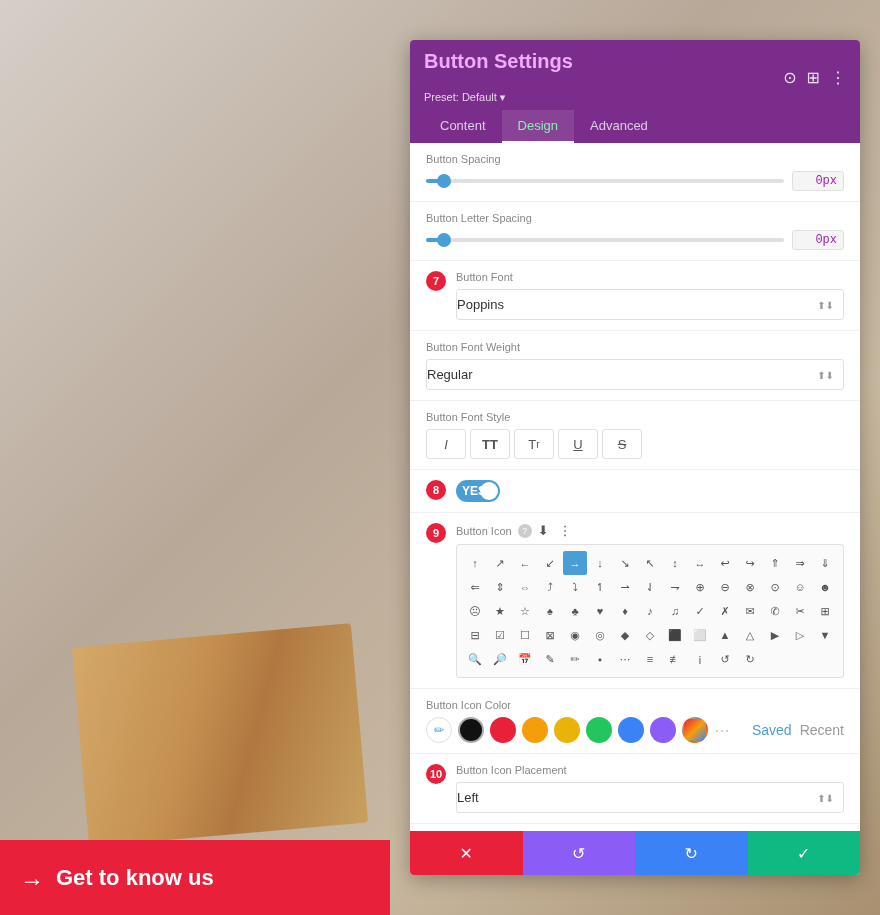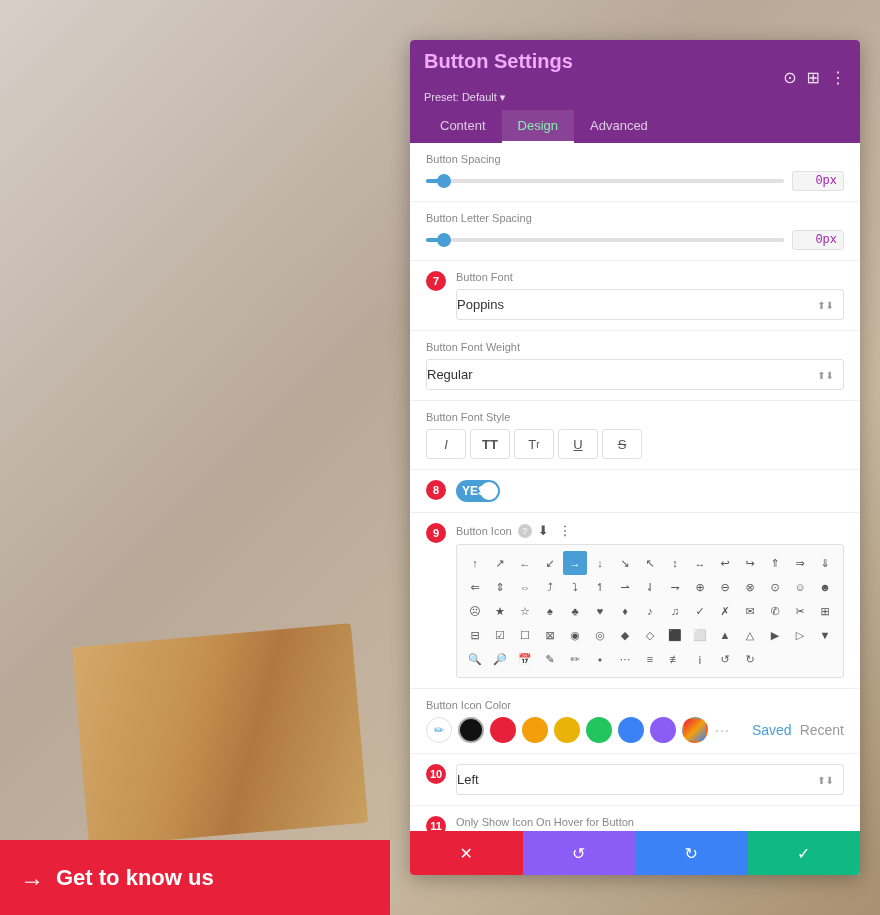--- a/index.html
+++ b/index.html
@@ -603,20 +603,21 @@
         <div class="color-saved-recent">
           <span class="color-saved">Saved</span>
           <span class="color-recent">Recent</span>
         </div>
       </div>
     </div>
 
     <div class="labeled-section">
       <span class="badge">10</span>
       <div class="labeled-section-content">
+        <div class="section-label">Button Icon Placement</div>
         <div class="select-wrapper">
           <select class="select-field">
             <option>Left</option>
           </select>
           <span class="select-arrow">⬆⬇</span>
         </div>
       </div>
     </div>
 
     <div class="labeled-section">

